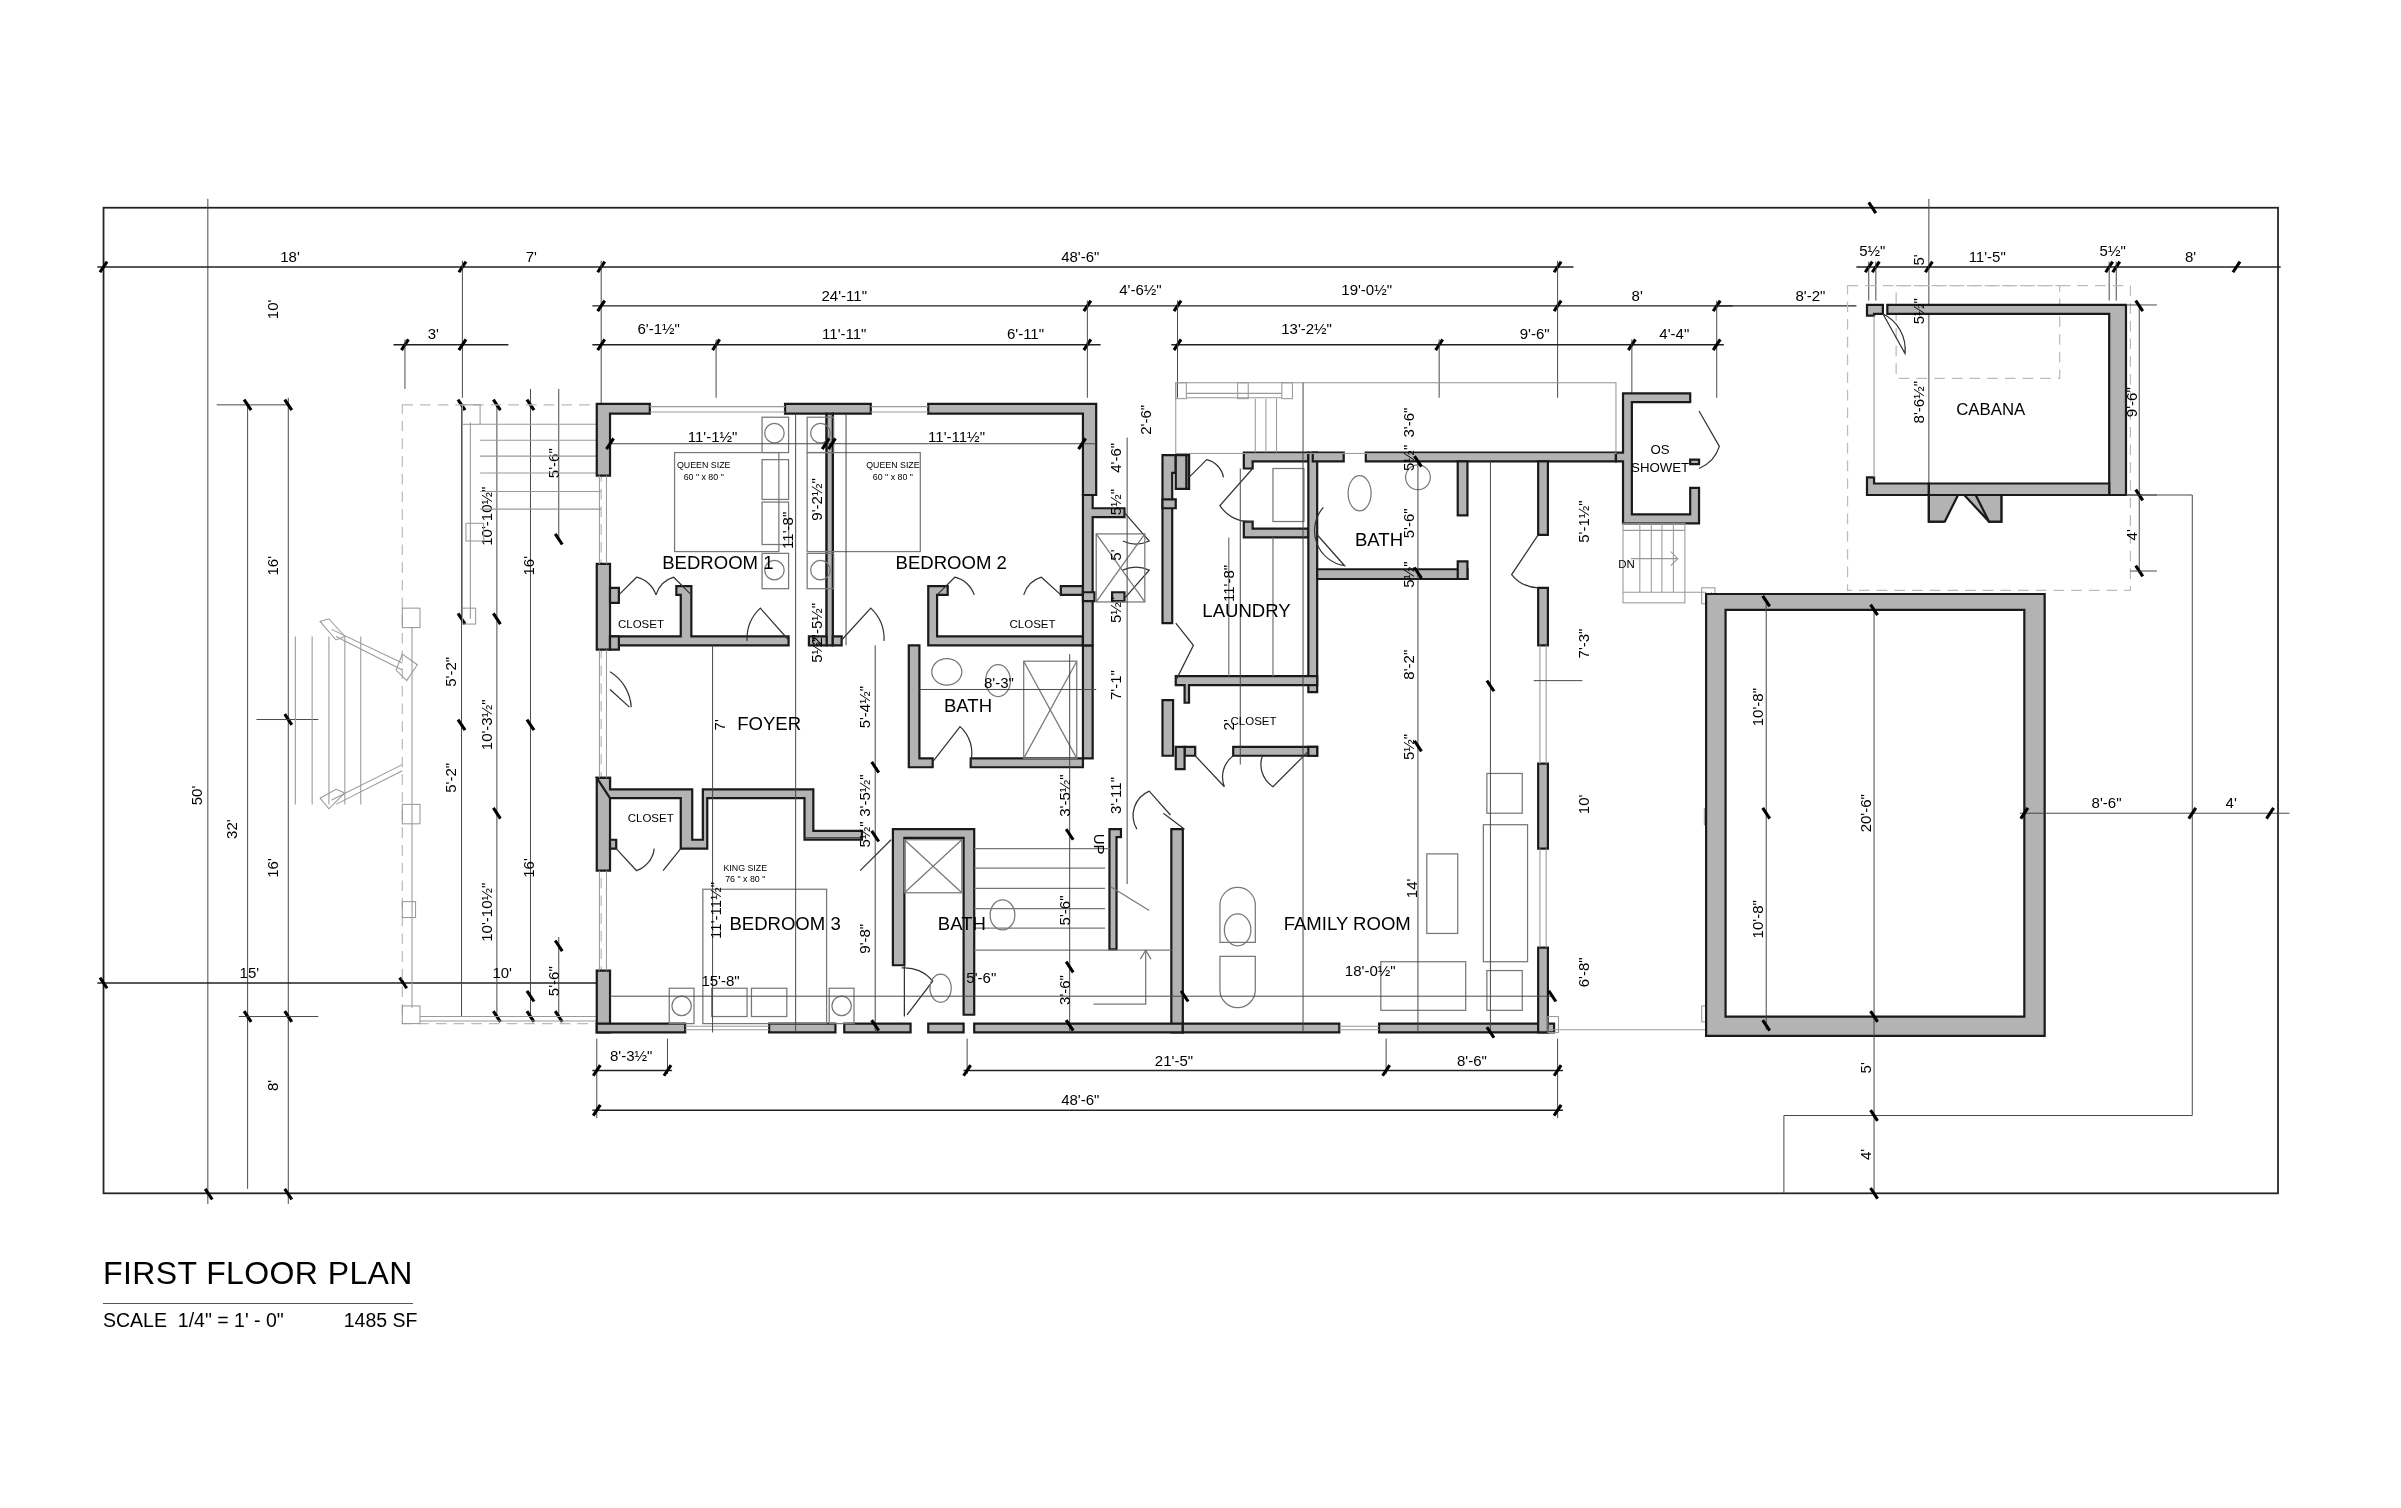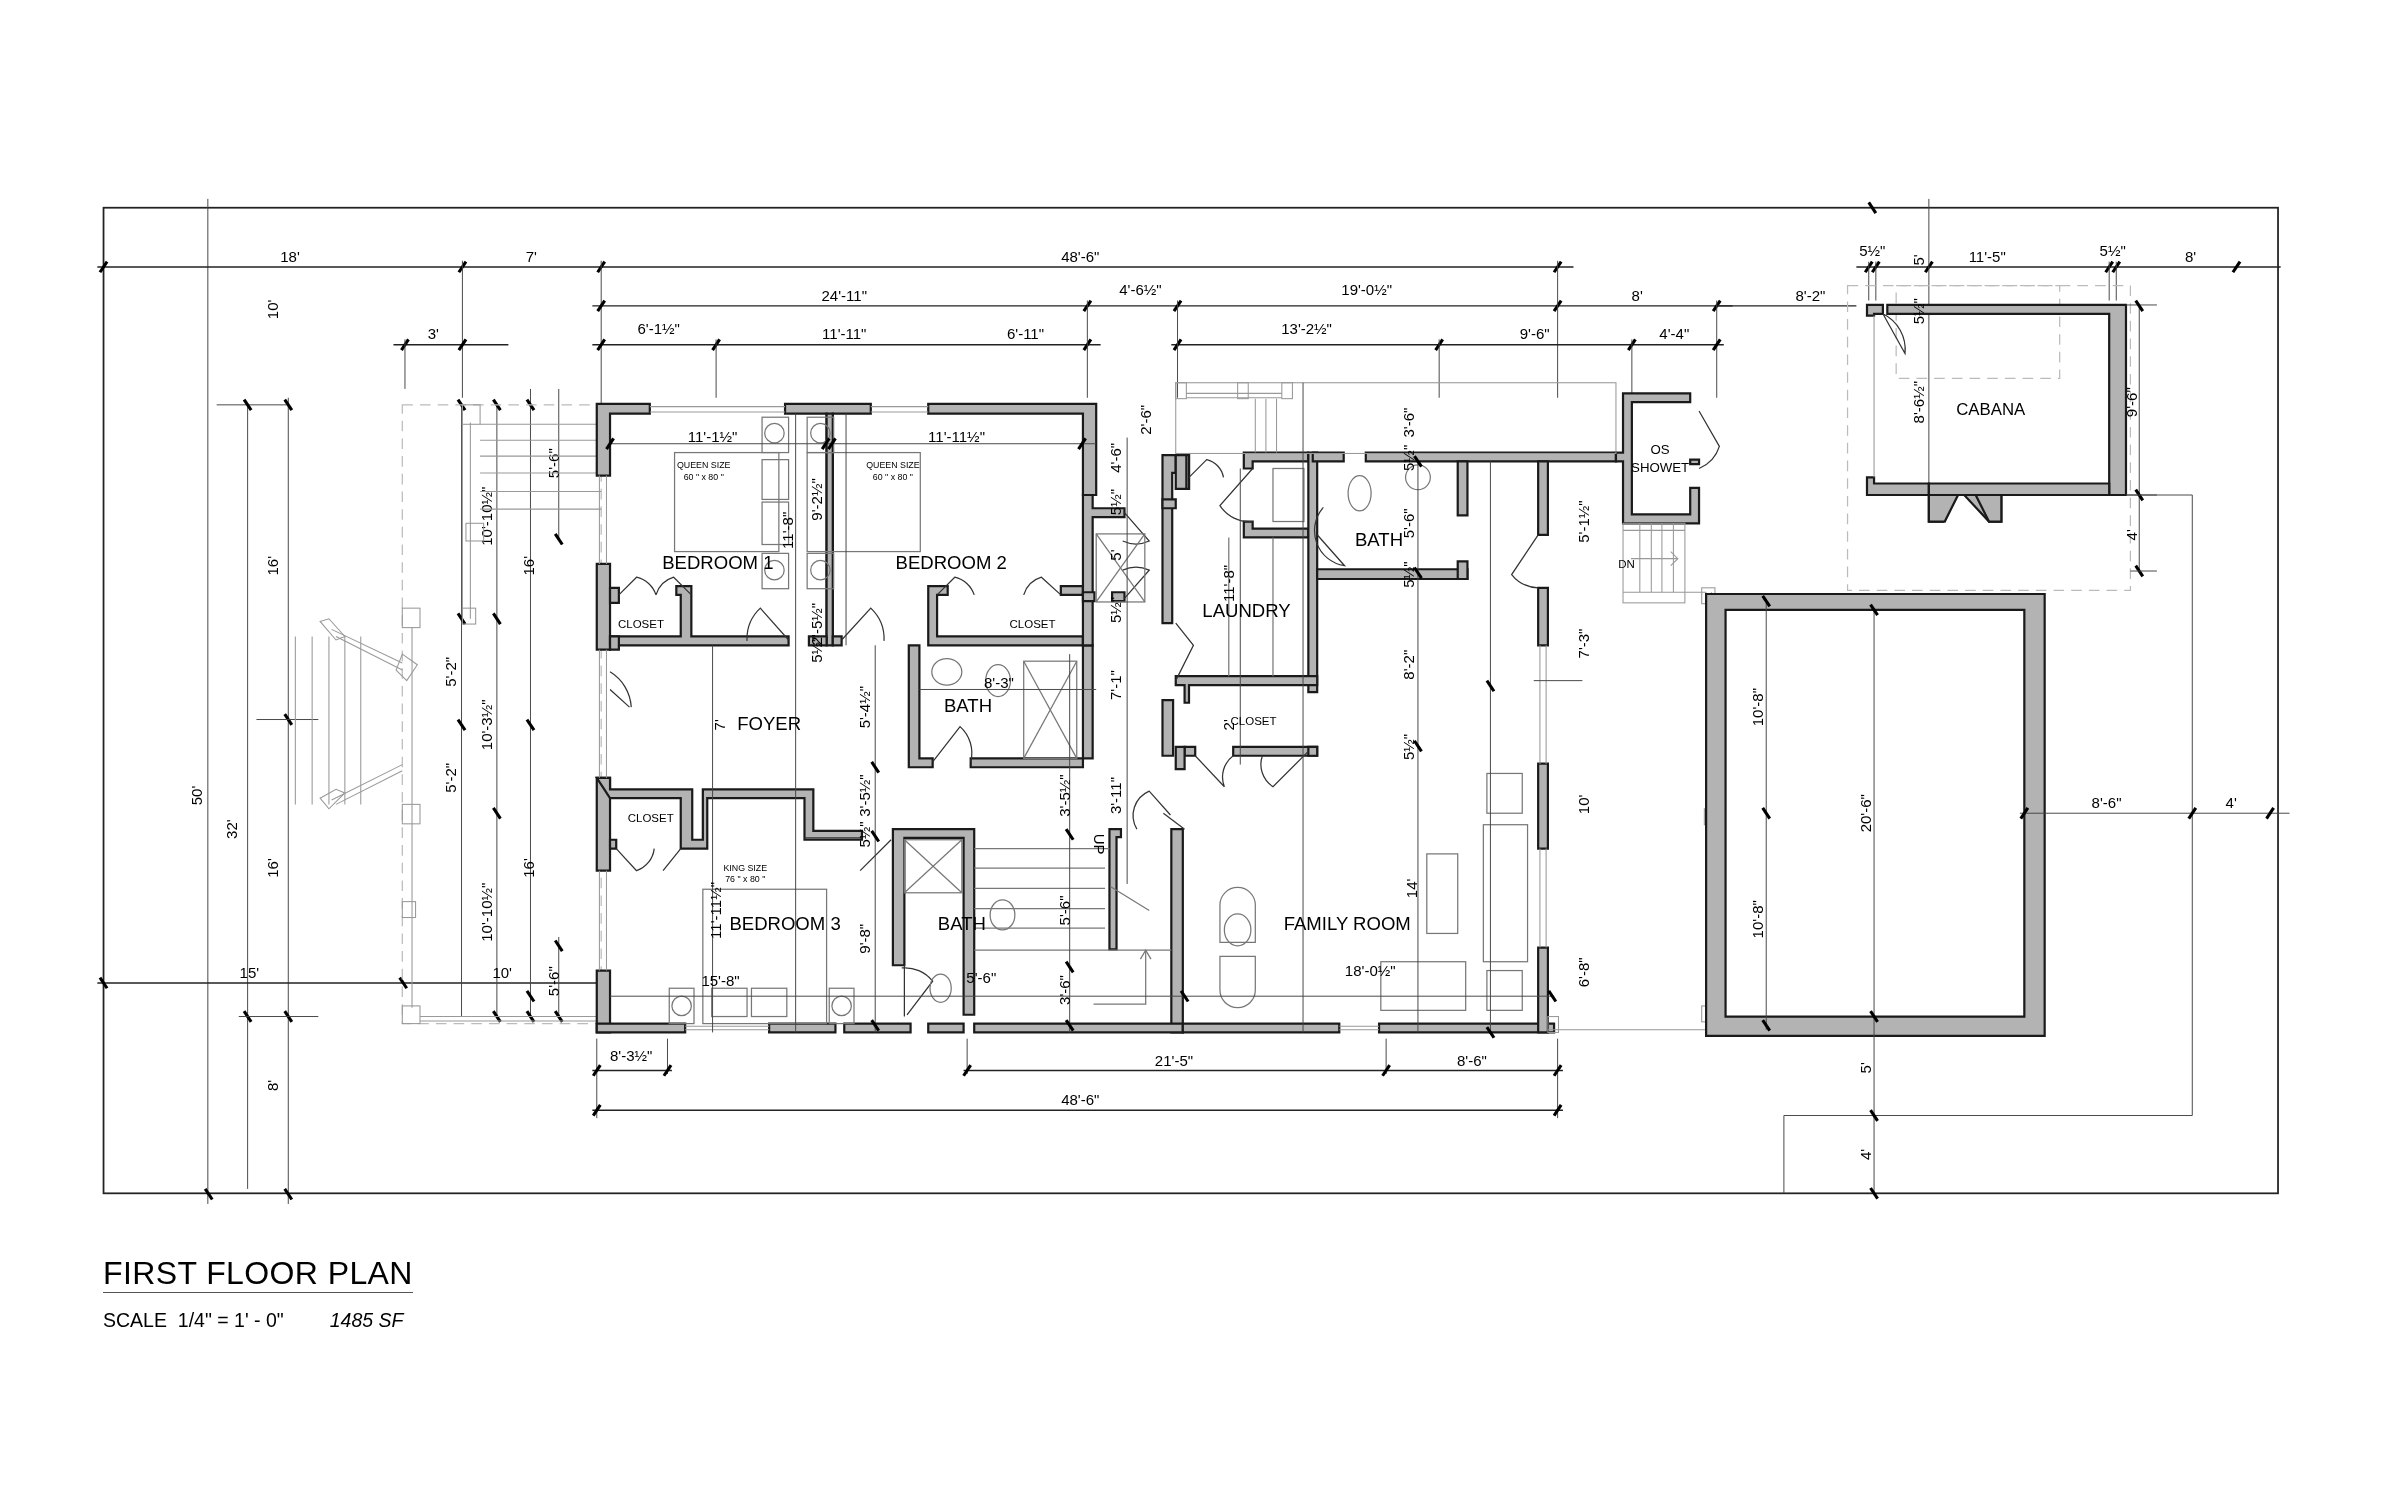--- a/index.html
+++ b/index.html
@@ -11,23 +11,23 @@
   .tick { stroke:#000; stroke-width:3.5; }
   .light { stroke:#999; stroke-width:1.2; fill:none; }
   .dash { stroke:#bbb; stroke-width:1.4; fill:none; stroke-dasharray:12 8; }
   .furn { stroke:#777; stroke-width:1.4; fill:none; }
   .door { stroke:#333; stroke-width:1.4; fill:none; }
   .dimtxt { font-family:"Liberation Sans", sans-serif; font-size:17px; fill:#000; }
   .roomtxt { font-family:"Liberation Sans", sans-serif; font-size:21px; fill:#000; }
   .smalltxt { font-family:"Liberation Sans", sans-serif; font-size:13px; fill:#000; }
   .small2 { font-family:"Liberation Sans", sans-serif; font-size:10px; fill:#000; }
   .title { position:absolute; left:103px; top:1256px; font-size:32px; color:#000; letter-spacing:0.4px;
-           border-bottom:1.8px solid #555; padding-bottom:1px; line-height:35px; }
+           border-bottom:1.8px solid #555; padding-bottom:12px; line-height:35px; }
   .subtitle { position:absolute; left:103px; top:1309px; font-size:19.5px; color:#000; white-space:pre; }
-  .subtitle span.sf { margin-left:46px;font-style:italic; }
+  .subtitle span.sf { margin-left:60px; }
 </style>
 </head>
 <body>
 
 <svg id="plan" viewBox="0 0 2716 1706" xmlns="http://www.w3.org/2000/svg">
 
   <g>
     <rect x="117" y="235" width="2460" height="1115" fill="none" stroke="#222" stroke-width="2"></rect>
     <line class="ext" x1="235" y1="225" x2="235" y2="1362"></line>
     <line class="ext" x1="326" y1="450" x2="326" y2="1362"></line>

